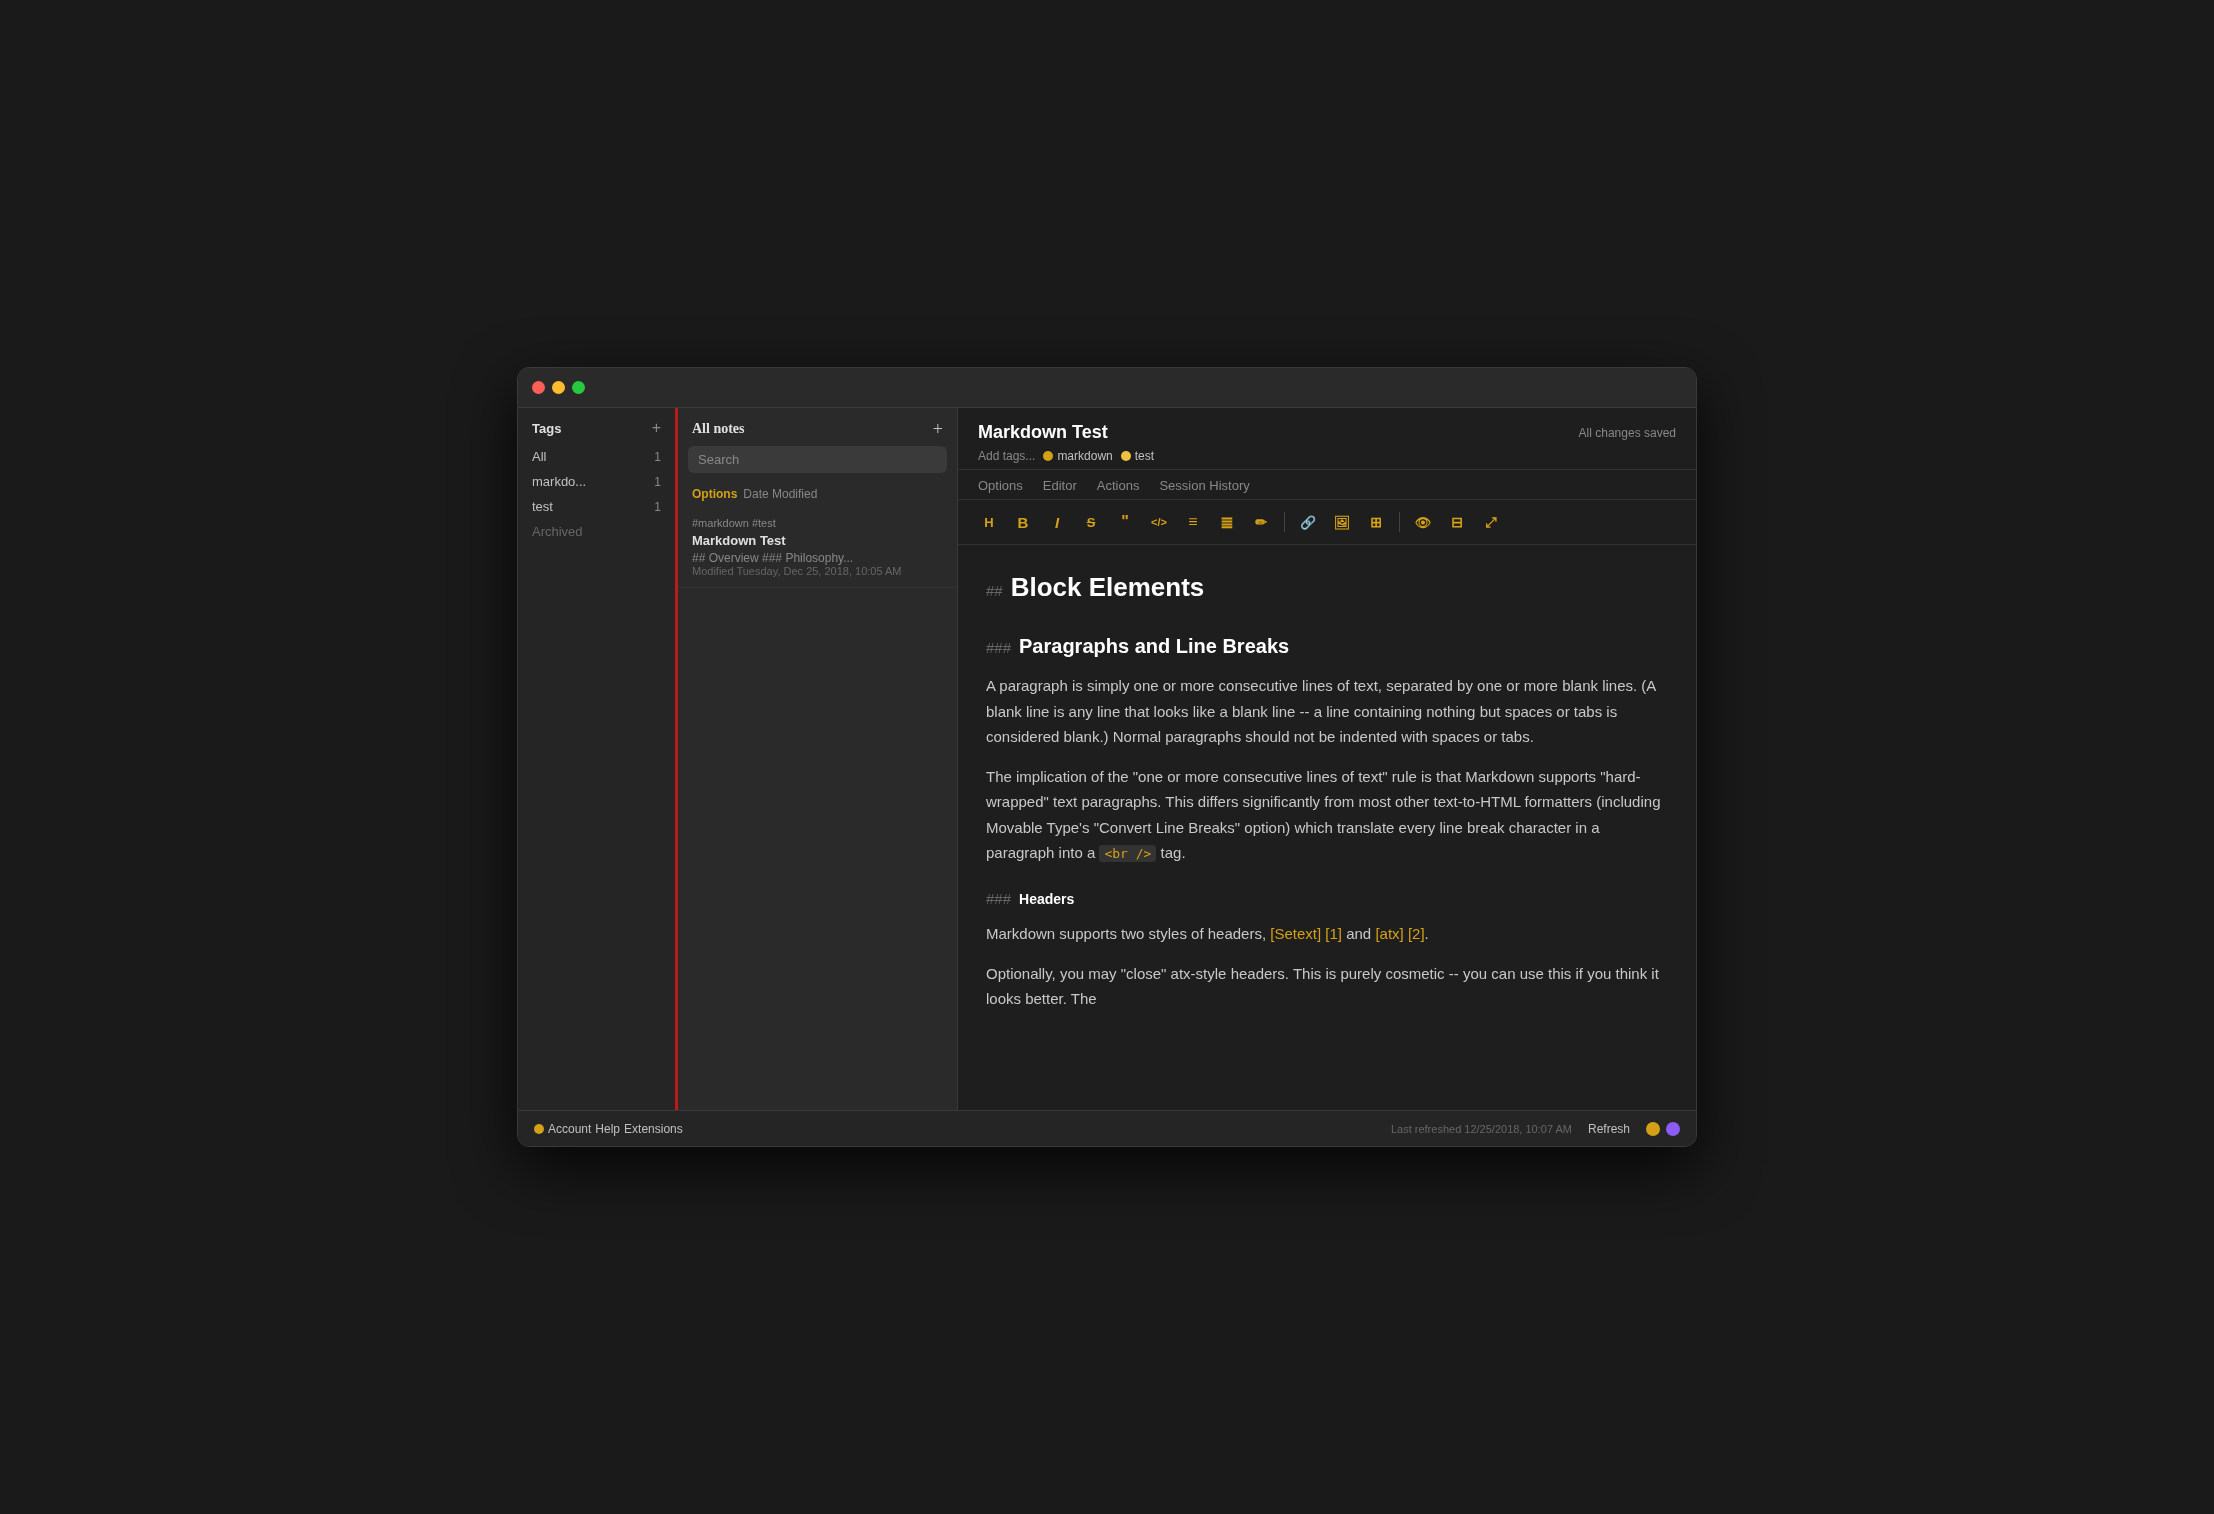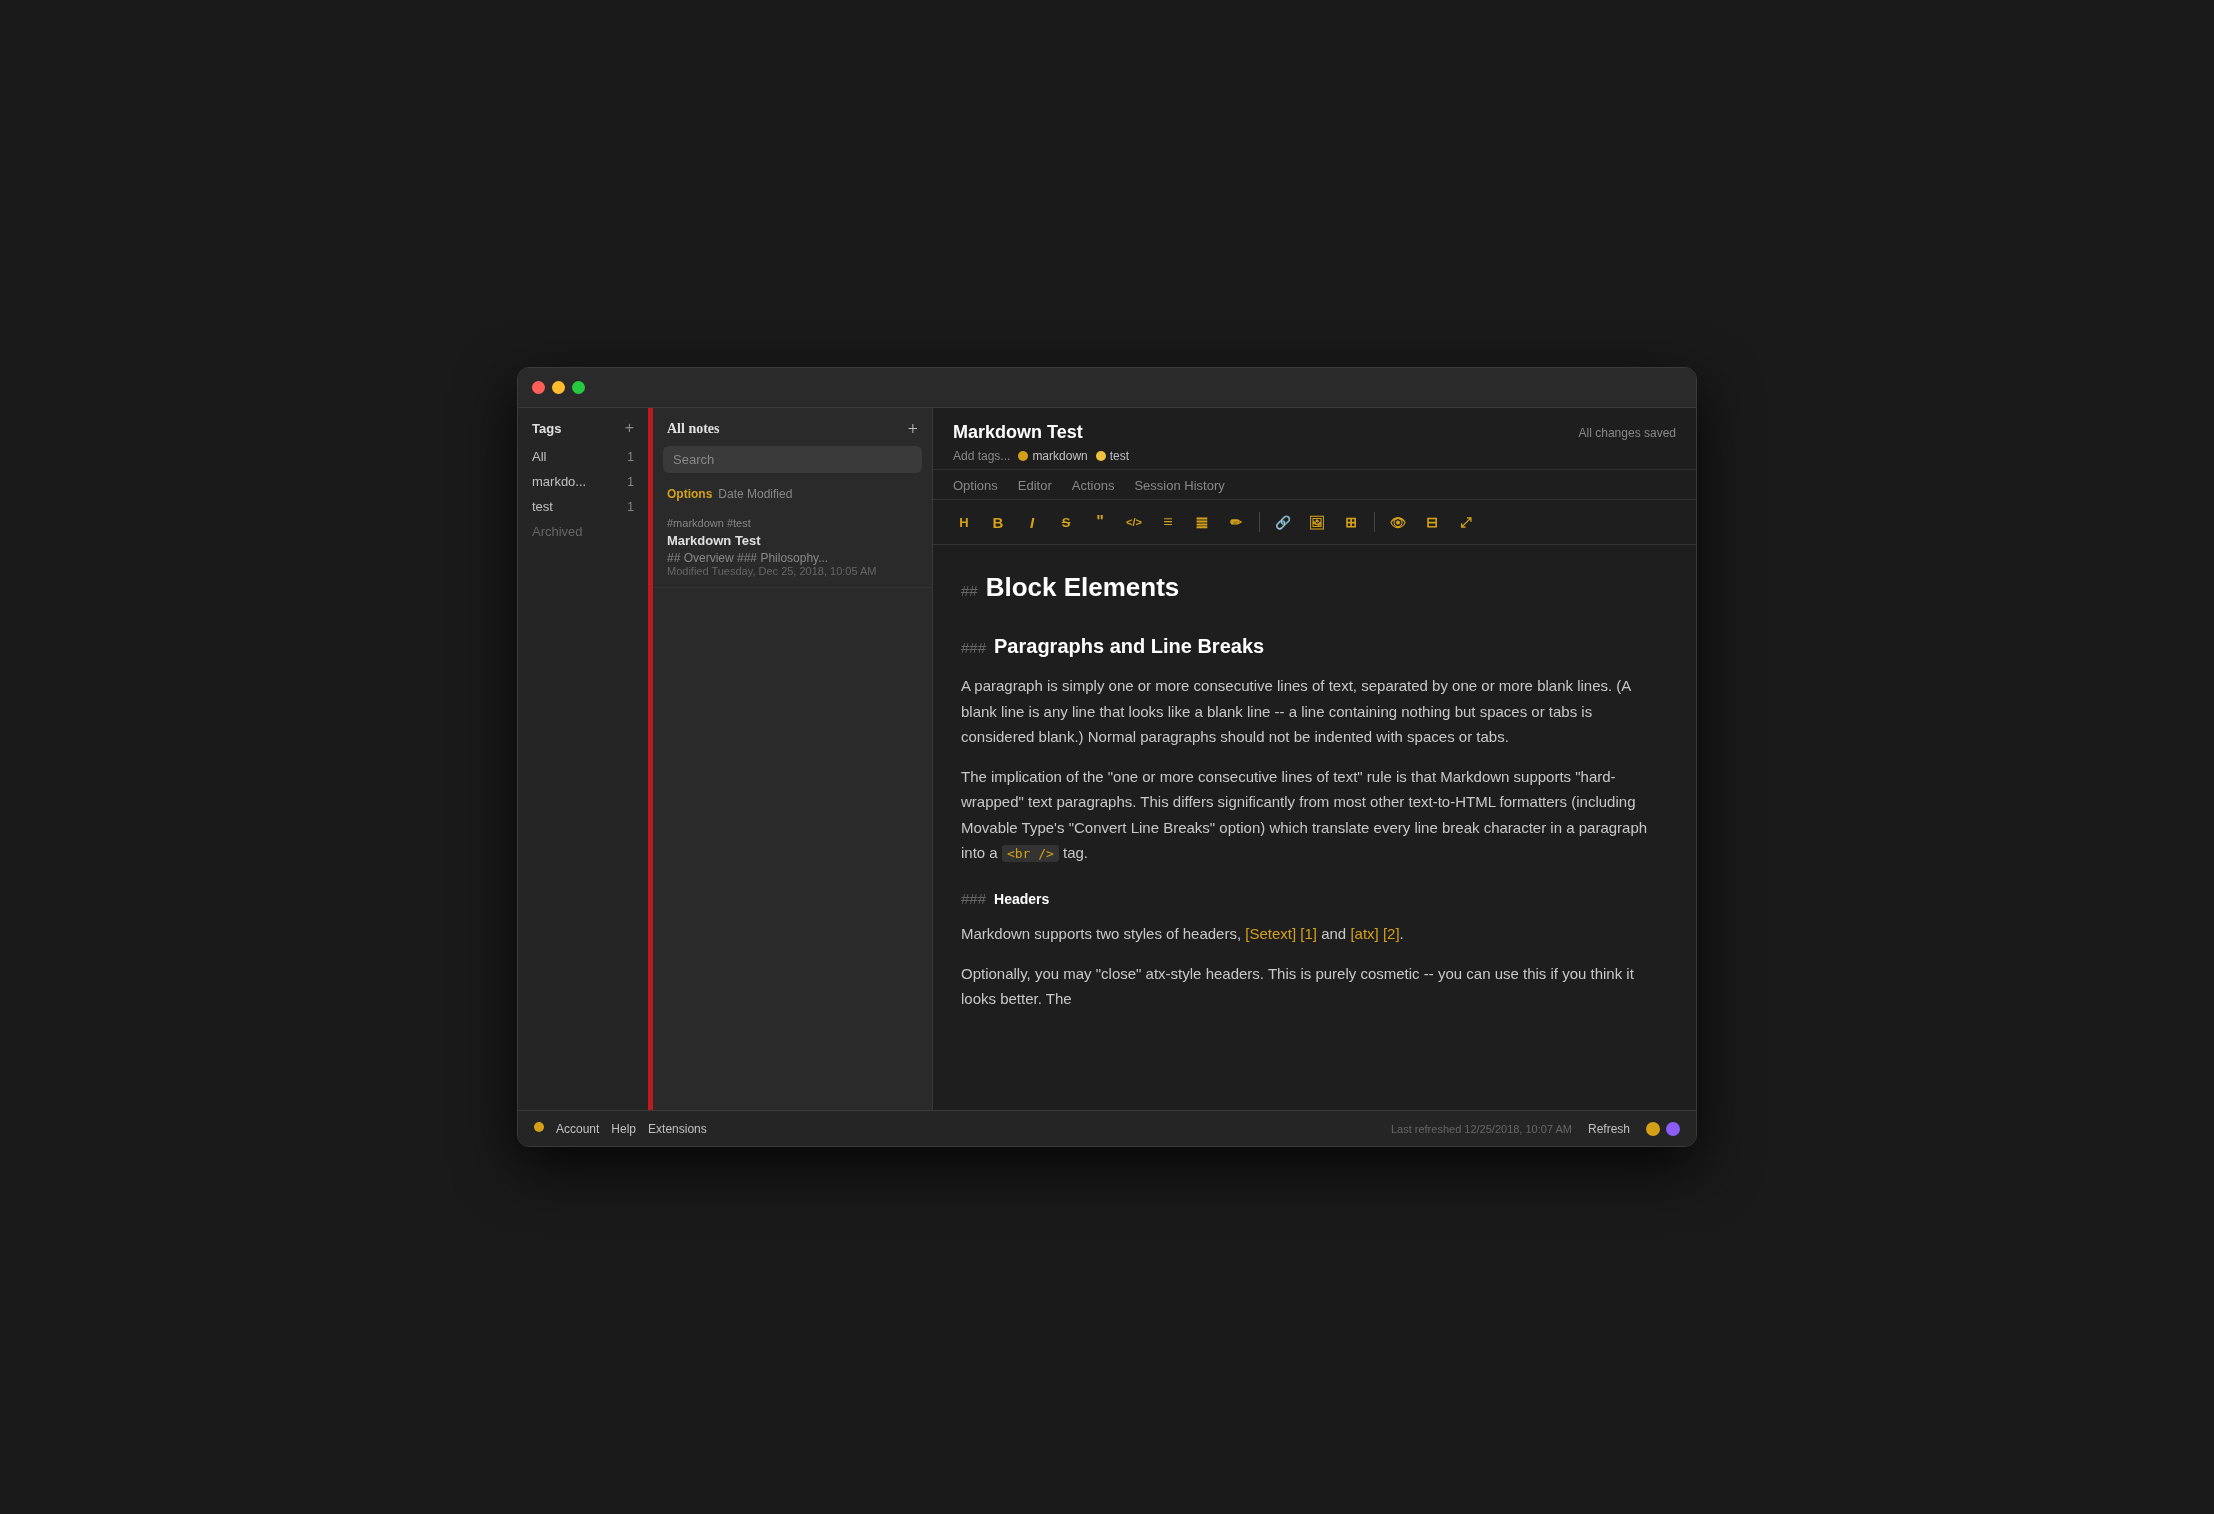--- a/index.html
+++ b/index.html
@@ -45,25 +45,25 @@
     .tl-yellow { background: #ffbd2e; }
     .tl-green { background: #27c93f; }
     
     .main-layout {
       display: flex;
       flex: 1;
       overflow: hidden;
     }
     
     .sidebar {
-      width: 135px;
+      width: 160px;
       background: #252525;
       display: flex;
       flex-direction: column;
-      border-right: 5px solid #b91c1c;
+      border-right: 3px solid #b91c1c;
       flex-shrink: 0;
     }
     .sidebar-tags-header {
       display: flex;
       align-items: center;
       padding: 12px 14px 8px;
     }
     .sidebar-tags-label {
       color: #e0e0e0;
       font-size: 13px;
@@ -339,21 +339,22 @@
       height: 36px;
       background: #252525;
       border-top: 1px solid #3a3a3a;
       display: flex;
       align-items: center;
       padding: 0 16px;
       flex-shrink: 0;
     }
     .bottom-left {
       display: flex;
-      gap: 12px;
+      align-items: center;
+      gap: 4px;
       flex: 1;
     }
     .bottom-dot {
       width: 10px;
       height: 10px;
       border-radius: 50%;
       background: #d4a017;
     }
     .bottom-account {
       color: #c0c0c0;

